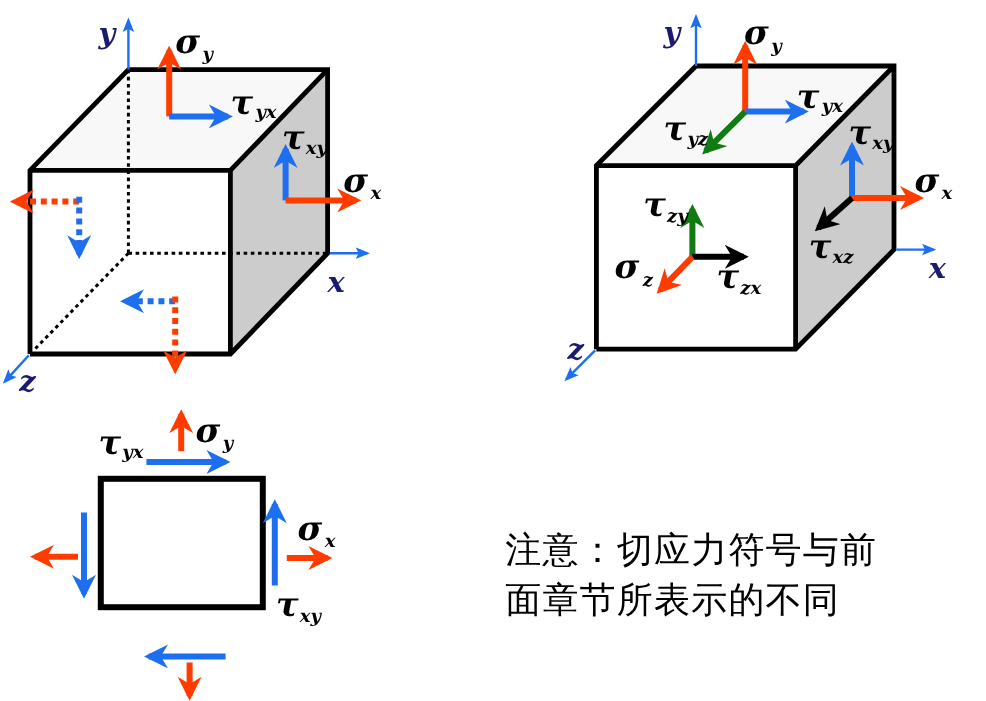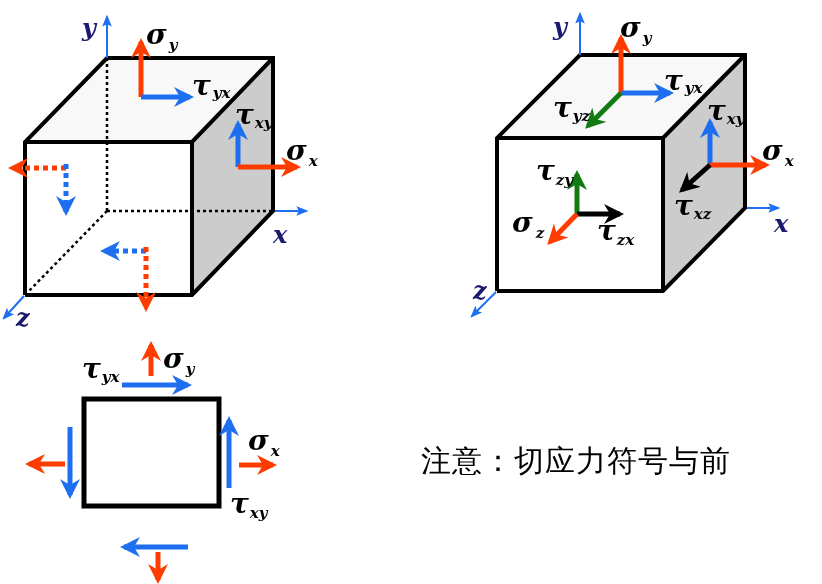--- a/index.html
+++ b/index.html
@@ -2,21 +2,21 @@
 <html><head>
 <meta charset="utf-8">
 <style>
   html, body { margin: 0; padding: 0; background: #ffffff; }
   body { width: 822px; height: 584px; position: relative; overflow: hidden; }
   svg { position: absolute; left: 0; top: 0; }
   .lbl { font-family: "DejaVu Serif", serif; font-style: italic; font-weight: bold; fill: #000; }
   .sym { font-size: 28px; }
   .sub { font-size: 15px; font-weight: bold; }
   .axis { font-family: "DejaVu Serif", serif; font-style: italic; font-weight: bold; font-size: 24px; fill: #1a1a6e; }
-  .note { position: absolute; left: 421px; top: 440px; font-family: Liberation Sans, sans-serif; font-size: 30px; line-height: 42px; color: #000; letter-spacing: 1px; }
+  .note { position: absolute; left: 421px; top: 440px; font-family: Liberation Mono, monospace; font-size: 30px; line-height: 42px; color: #000; letter-spacing: 1px; }
 </style>
 </head>
 <body>
 
 <svg width="822" height="584" viewBox="0 0 822 584">
   <defs>
     <marker id="ah-red" viewBox="0 0 10 10" refX="8" refY="5" markerWidth="4" markerHeight="4" orient="auto-start-reverse">
       <path d="M0,0 L10,5 L0,10 L3,5 z" fill="#ff3c00"></path>
     </marker>
     <marker id="ah-blue" viewBox="0 0 10 10" refX="8" refY="5" markerWidth="4" markerHeight="4" orient="auto-start-reverse">
@@ -122,13 +122,14 @@
     <line x1="70" y1="427" x2="70" y2="495" stroke="#1e6ff0" stroke-width="5" marker-end="url(#ah-blue)"></line>
     <line x1="65" y1="464" x2="29" y2="464" stroke="#ff3c00" stroke-width="5" marker-end="url(#ah-red)"></line>
 
     <line x1="188" y1="547" x2="124" y2="547" stroke="#1e6ff0" stroke-width="5" marker-end="url(#ah-blue)"></line>
     <line x1="158" y1="552" x2="158" y2="580" stroke="#ff3c00" stroke-width="5" marker-end="url(#ah-red)"></line>
   </g>
 </svg>
 
 <div class="note">
   <div>注意：切应力符号与前</div>
+  <div>面章节所表示的不同</div>
 </div>
 
 </body></html>

